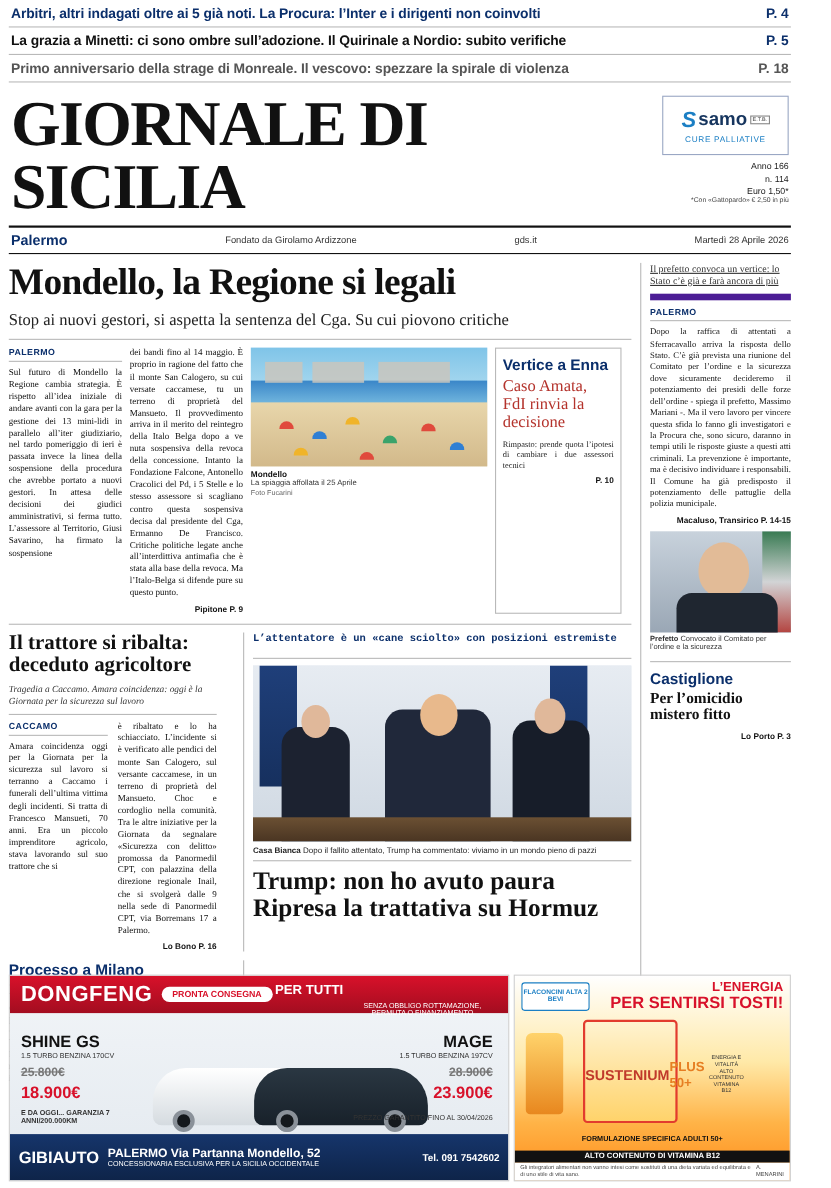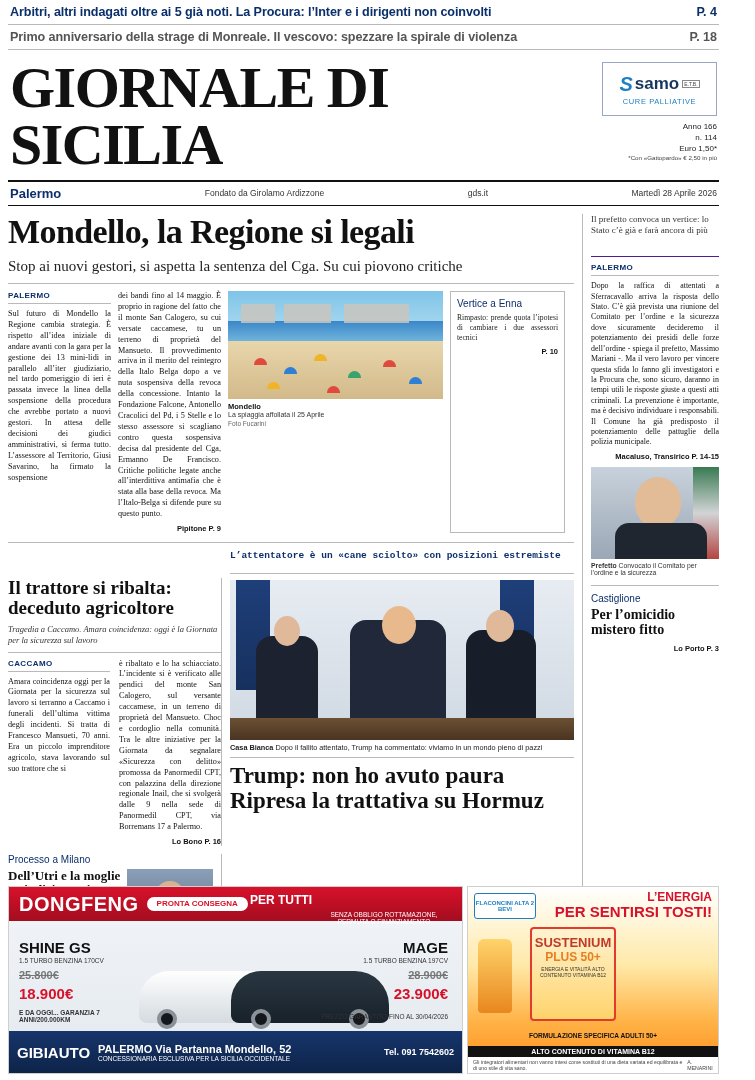--- a/index.html
+++ b/index.html
@@ -141,40 +141,40 @@
   }
   .cap-text {
     font-family:"Liberation Sans", sans-serif; font-size:7px; color:#333; line-height:1.25;
   }
   .cap-credit { font-family:"Liberation Sans", sans-serif; font-size:6.5px; color:#666; }
 
   .boxed {
     width:115px; border:1px solid #b9b9b9; padding:6px;
   }
   .box-kicker {
-    font-family:"Liberation Sans", sans-serif; font-weight:normal;
-    font-size:10px; color:#0b2f6b; margin-bottom:4px;
+    font-family:"Liberation Sans", sans-serif; font-weight:bold;
+    font-size:14px; color:#0b2f6b; margin-bottom:4px;
   }
   .box-title {
     font-family:"Liberation Serif", serif; font-size:15px; line-height:1.1;
     color:#b4332c; margin-bottom:6px;
   }
   .box-body {
     font-family:"Liberation Serif", serif; font-size:7.6px; line-height:1.3; color:#222;
     text-align:justify;
   }
   .box-page {
     font-family:"Liberation Sans", sans-serif; font-weight:bold; font-size:7.5px;
     text-align:right; margin-top:4px;
   }
 
   .rule { border-top:1px solid #b9b9b9; margin:9px 0 7px 0; }
 
   .sec2 { display:flex; gap:8px; }
-  .sec2-left { width:214px; border-right:1px solid #b9b9b9; padding-right:0;margin-top:28px; }
+  .sec2-left { width:214px; border-right:1px solid #b9b9b9; padding-right:24px; }
   .sec2-right { width:344px; }
   .h2 {
     font-family:"Liberation Serif", serif; font-weight:bold;
     font-size:19px; line-height:1.06; margin:0 0 6px 0;
   }
   .sub-it {
     font-family:"Liberation Serif", serif; font-style:italic;
     font-size:8.5px; color:#333; line-height:1.25;
     padding-bottom:6px; border-bottom:1px solid #b9b9b9; margin-bottom:6px;
   }
@@ -226,21 +226,21 @@
   .proc-photo .b { position:absolute; left:16px; top:38px; width:56px; height:28px;
     border-radius:10px 10px 0 0; background:#2a2f3a; }
 
   
   .side-title {
     font-family:"Liberation Serif", serif; font-weight:bold;
     font-size:16.5px; line-height:1.08; margin:0 0 6px 0;
   }
   .side-sub {
     font-family:"Liberation Serif", serif; font-size:9px; color:#333; line-height:1.25;
-    padding-bottom:20px; border-bottom:1px solid #4c1d95; margin-bottom:6px;
+    padding-bottom:6px; border-bottom:6px solid #4c1d95; margin-bottom:6px;text-decoration:underline;
   }
   .side-body {
     font-family:"Liberation Serif", serif; font-size:7.9px; line-height:1.32;
     text-align:justify; color:#111;
   }
   .side-photo {
     width:100%; height:92px; margin-top:6px; position:relative; overflow:hidden;
     background:linear-gradient(#c8d2dc,#9aa7b5);
   }
   .side-photo .h { position:absolute; left:44px; top:10px; width:46px; height:50px;
@@ -322,21 +322,21 @@
   .ar-e2 { font-size:15px; color:#d8112a; }
   .ar-flac {
     position:absolute; left:6px; top:6px; width:62px; height:26px;
     background:#fff; border:1px solid #1b7fc4; border-radius:3px;
     font-family:"Liberation Sans", sans-serif; font-size:6px; color:#1b7fc4;
     display:flex; align-items:center; justify-content:center; text-align:center; font-weight:bold;
   }
   .ar-pack {
     position:absolute; left:62px; top:40px; width:86px; height:94px;
     background:linear-gradient(#fff3d0,#ffd36b); border:2px solid #e23b2e; border-radius:4px;
-    display:flex; flex-direction:column; align-items:center; padding-top:6px;
+    display:flex; flex-direction:row; align-items:center; padding-top:6px;
   }
   .ar-brand { font-family:"Liberation Sans", sans-serif; font-weight:bold; font-size:13px; color:#c0392b; }
   .ar-plus { font-family:"Liberation Sans", sans-serif; font-weight:bold; font-size:12px; color:#e67e22; }
   .ar-bottle {
     position:absolute; left:10px; top:52px; width:34px; height:74px;
     background:linear-gradient(#ffd36b,#e8871e); border-radius:6px 6px 4px 4px;
   }
   .ar-strip {
     position:absolute; left:0; bottom:16px; width:100%; padding:2px 6px;
     background:#111; color:#fff;
@@ -353,20 +353,24 @@
   }
 </style>
 </head>
 <body>
 
 <div class="page">
 
   <div class="strap first">
     <div class="strap-text">Arbitri, altri indagati oltre ai 5 già noti. La Procura: l’Inter e i dirigenti non coinvolti</div>
     <div class="strap-page">P. 4</div>
+  </div>
+  <div class="strap dark">
+    <div class="strap-text">La grazia a Minetti: ci sono ombre sull’adozione. Il Quirinale a Nordio: subito verifiche</div>
+    <div class="strap-page">P. 5</div>
   </div>
   <div class="strap gray">
     <div class="strap-text">Primo anniversario della strage di Monreale. Il vescovo: spezzare la spirale di violenza</div>
     <div class="strap-page">P. 18</div>
   </div>
 
   <div class="masthead">
     <div class="logo">GIORNALE DI SICILIA</div>
     <div class="mast-right">
       <div class="ad-box">
@@ -424,20 +428,21 @@
             <div class="umb" style="left:84%;top:80%;background:#2f7fd4;"></div>
             <div class="umb" style="left:18%;top:84%;background:#f0b429;"></div>
             <div class="umb" style="left:46%;top:88%;background:#e04a3c;"></div>
           </div>
           <div class="cap-label">Mondello</div>
           <div class="cap-text">La spiaggia affollata il 25 Aprile</div>
           <div class="cap-credit">Foto Fucarini</div>
         </div>
         <div class="boxed">
           <div class="box-kicker">Vertice a Enna</div>
+          <div class="box-title">Caso Amata, FdI rinvia la decisione</div>
           <div class="box-body">Rimpasto: prende quota l’ipotesi di cambiare i due assessori tecnici</div>
           <div class="box-page">P. 10</div>
         </div>
       </div>
 
       <div class="rule"></div>
 
       <div class="sec2">
         <div class="sec2-left">
           <h2 class="h2">Il trattore si ribalta: deceduto agricoltore</h2>

